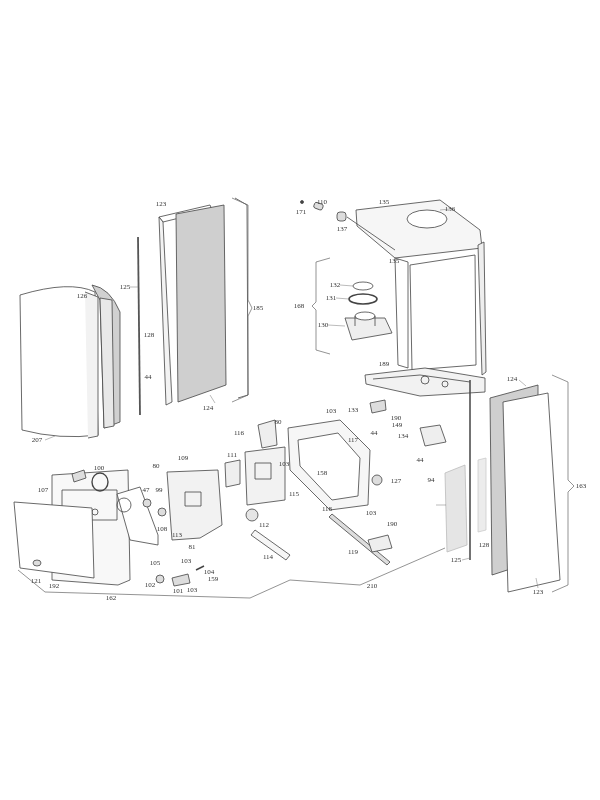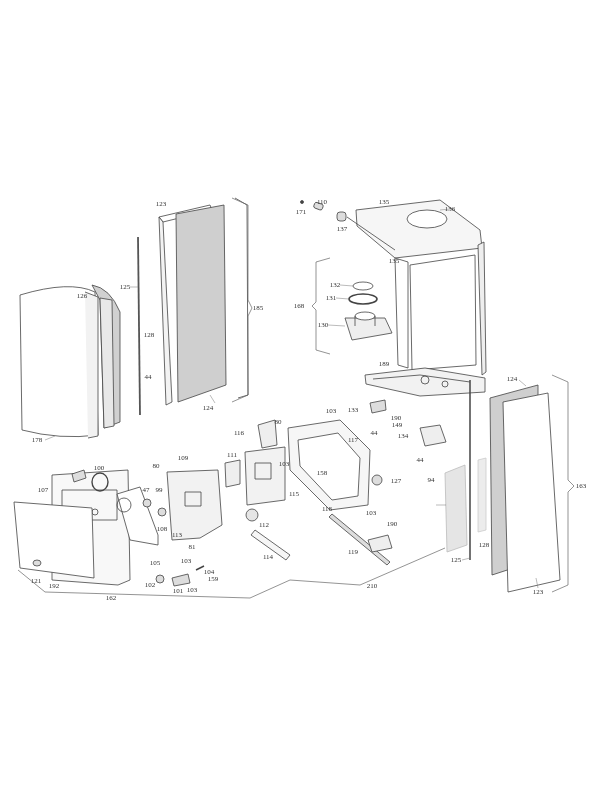--- a/index.html
+++ b/index.html
@@ -131,21 +131,21 @@
     <span class="lbl" style="left:299px;top:306px">168</span>
     <span class="lbl" style="left:323px;top:325px">130</span>
     <span class="lbl" style="left:384px;top:364px">189</span>
     <span class="lbl" style="left:161px;top:204px">123</span>
     <span class="lbl" style="left:125px;top:287px">125</span>
     <span class="lbl" style="left:82px;top:296px">126</span>
     <span class="lbl" style="left:258px;top:308px">185</span>
     <span class="lbl" style="left:149px;top:335px">128</span>
     <span class="lbl" style="left:148px;top:377px">44</span>
     <span class="lbl" style="left:208px;top:408px">124</span>
-    <span class="lbl" style="left:37px;top:440px">178</span>
+    <span class="lbl" style="left:37px;top:440px">207</span>
     <span class="lbl" style="left:239px;top:433px">116</span>
     <span class="lbl" style="left:278px;top:422px">80</span>
     <span class="lbl" style="left:331px;top:411px">103</span>
     <span class="lbl" style="left:353px;top:410px">133</span>
     <span class="lbl" style="left:374px;top:433px">44</span>
     <span class="lbl" style="left:396px;top:418px">190</span>
     <span class="lbl" style="left:397px;top:425px">149</span>
     <span class="lbl" style="left:403px;top:436px">134</span>
     <span class="lbl" style="left:420px;top:460px">44</span>
     <span class="lbl" style="left:353px;top:440px">117</span>

